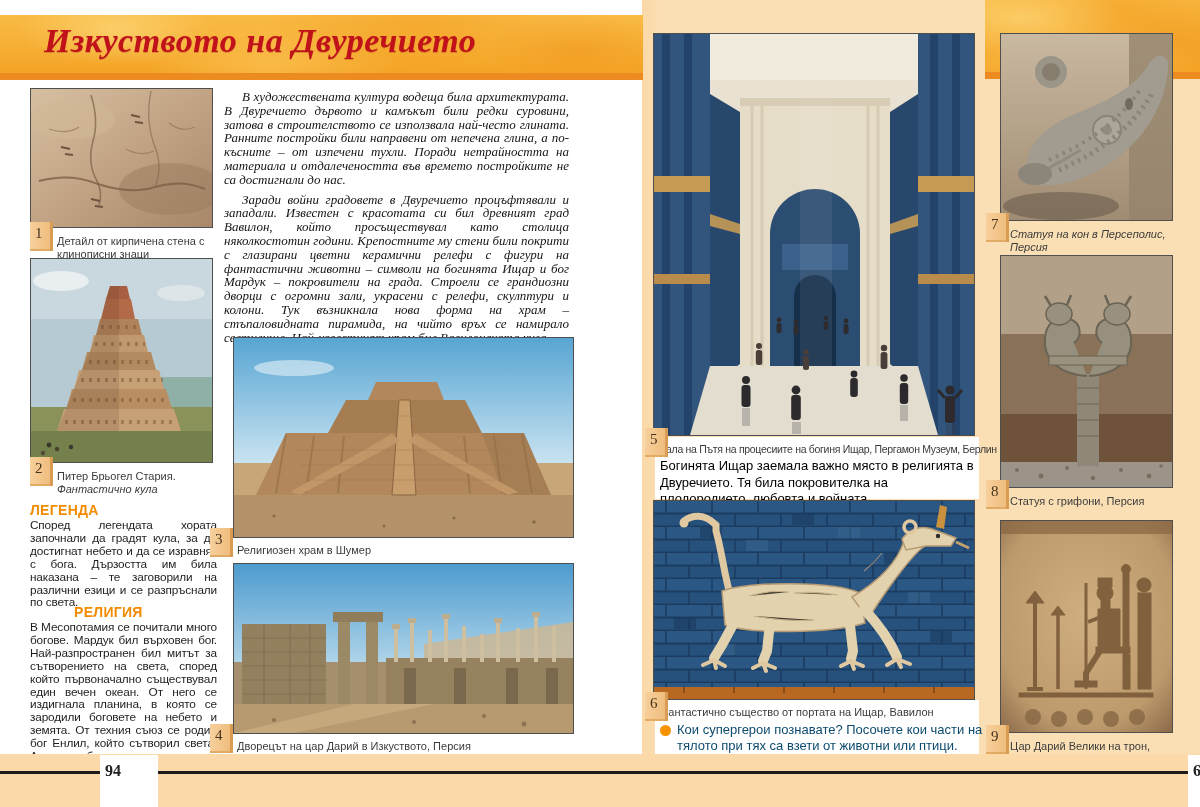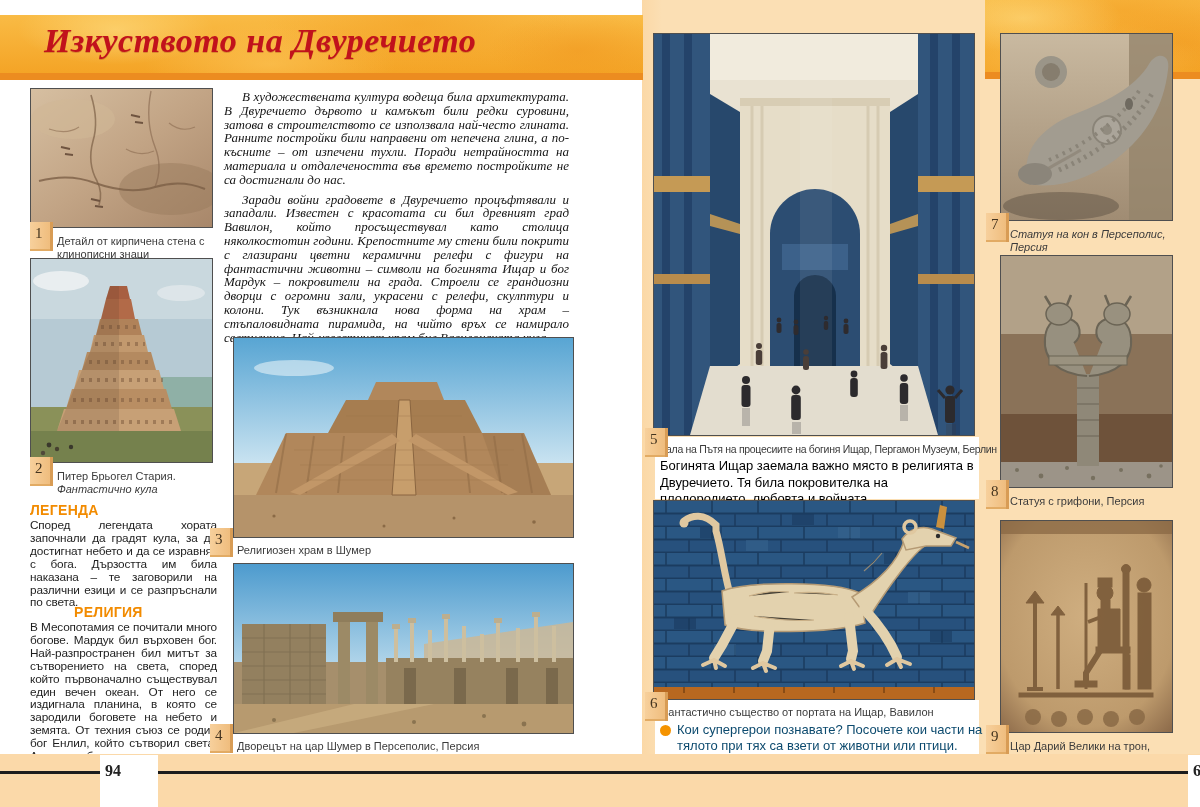--- a/index.html
+++ b/index.html
@@ -239,21 +239,21 @@
         <path d="M0,169 L120,140 L200,140 L60,169 Z" fill="#c8ad80" opacity=".8"></path>
         <circle cx="250" cy="152" r="2" fill="#8a7350"></circle>
           <circle cx="290" cy="160" r="2.4" fill="#8a7350"></circle>
         <circle cx="180" cy="158" r="2" fill="#8a7350"></circle>
           <circle cx="40" cy="156" r="2" fill="#8a7350"></circle>
       </svg>
     </div>
     <div class="badge" style="left:-23px;top:161px;">
         <span>4</span>
       </div>
-    <figcaption class="cap" style="left:4px;top:177px;width:320px;">Дворецът на цар Шумер в Персеполис, Персия</figcaption>
+    <figcaption class="cap" style="left:4px;top:177px;width:320px;">Дворецът на цар Дарий в Изкуството, Персия</figcaption>
   </figure>
 
   <div class="whitebox" style="left:655px;top:437px;width:324px;height:62px;"></div>
   <div class="whitebox" style="left:655px;top:700px;width:324px;height:66px;"></div>
 
   <figure class="fig" style="left:653px;top:33px;width:322px;">
     <div class="imgwrap" style="width:320px;height:401px;">
       <svg width="320" height="401" viewBox="0 0 320 401">
         <rect width="320" height="401" fill="#e9e2d2"></rect>
         <rect width="320" height="46" fill="#f1ebdd"></rect>

